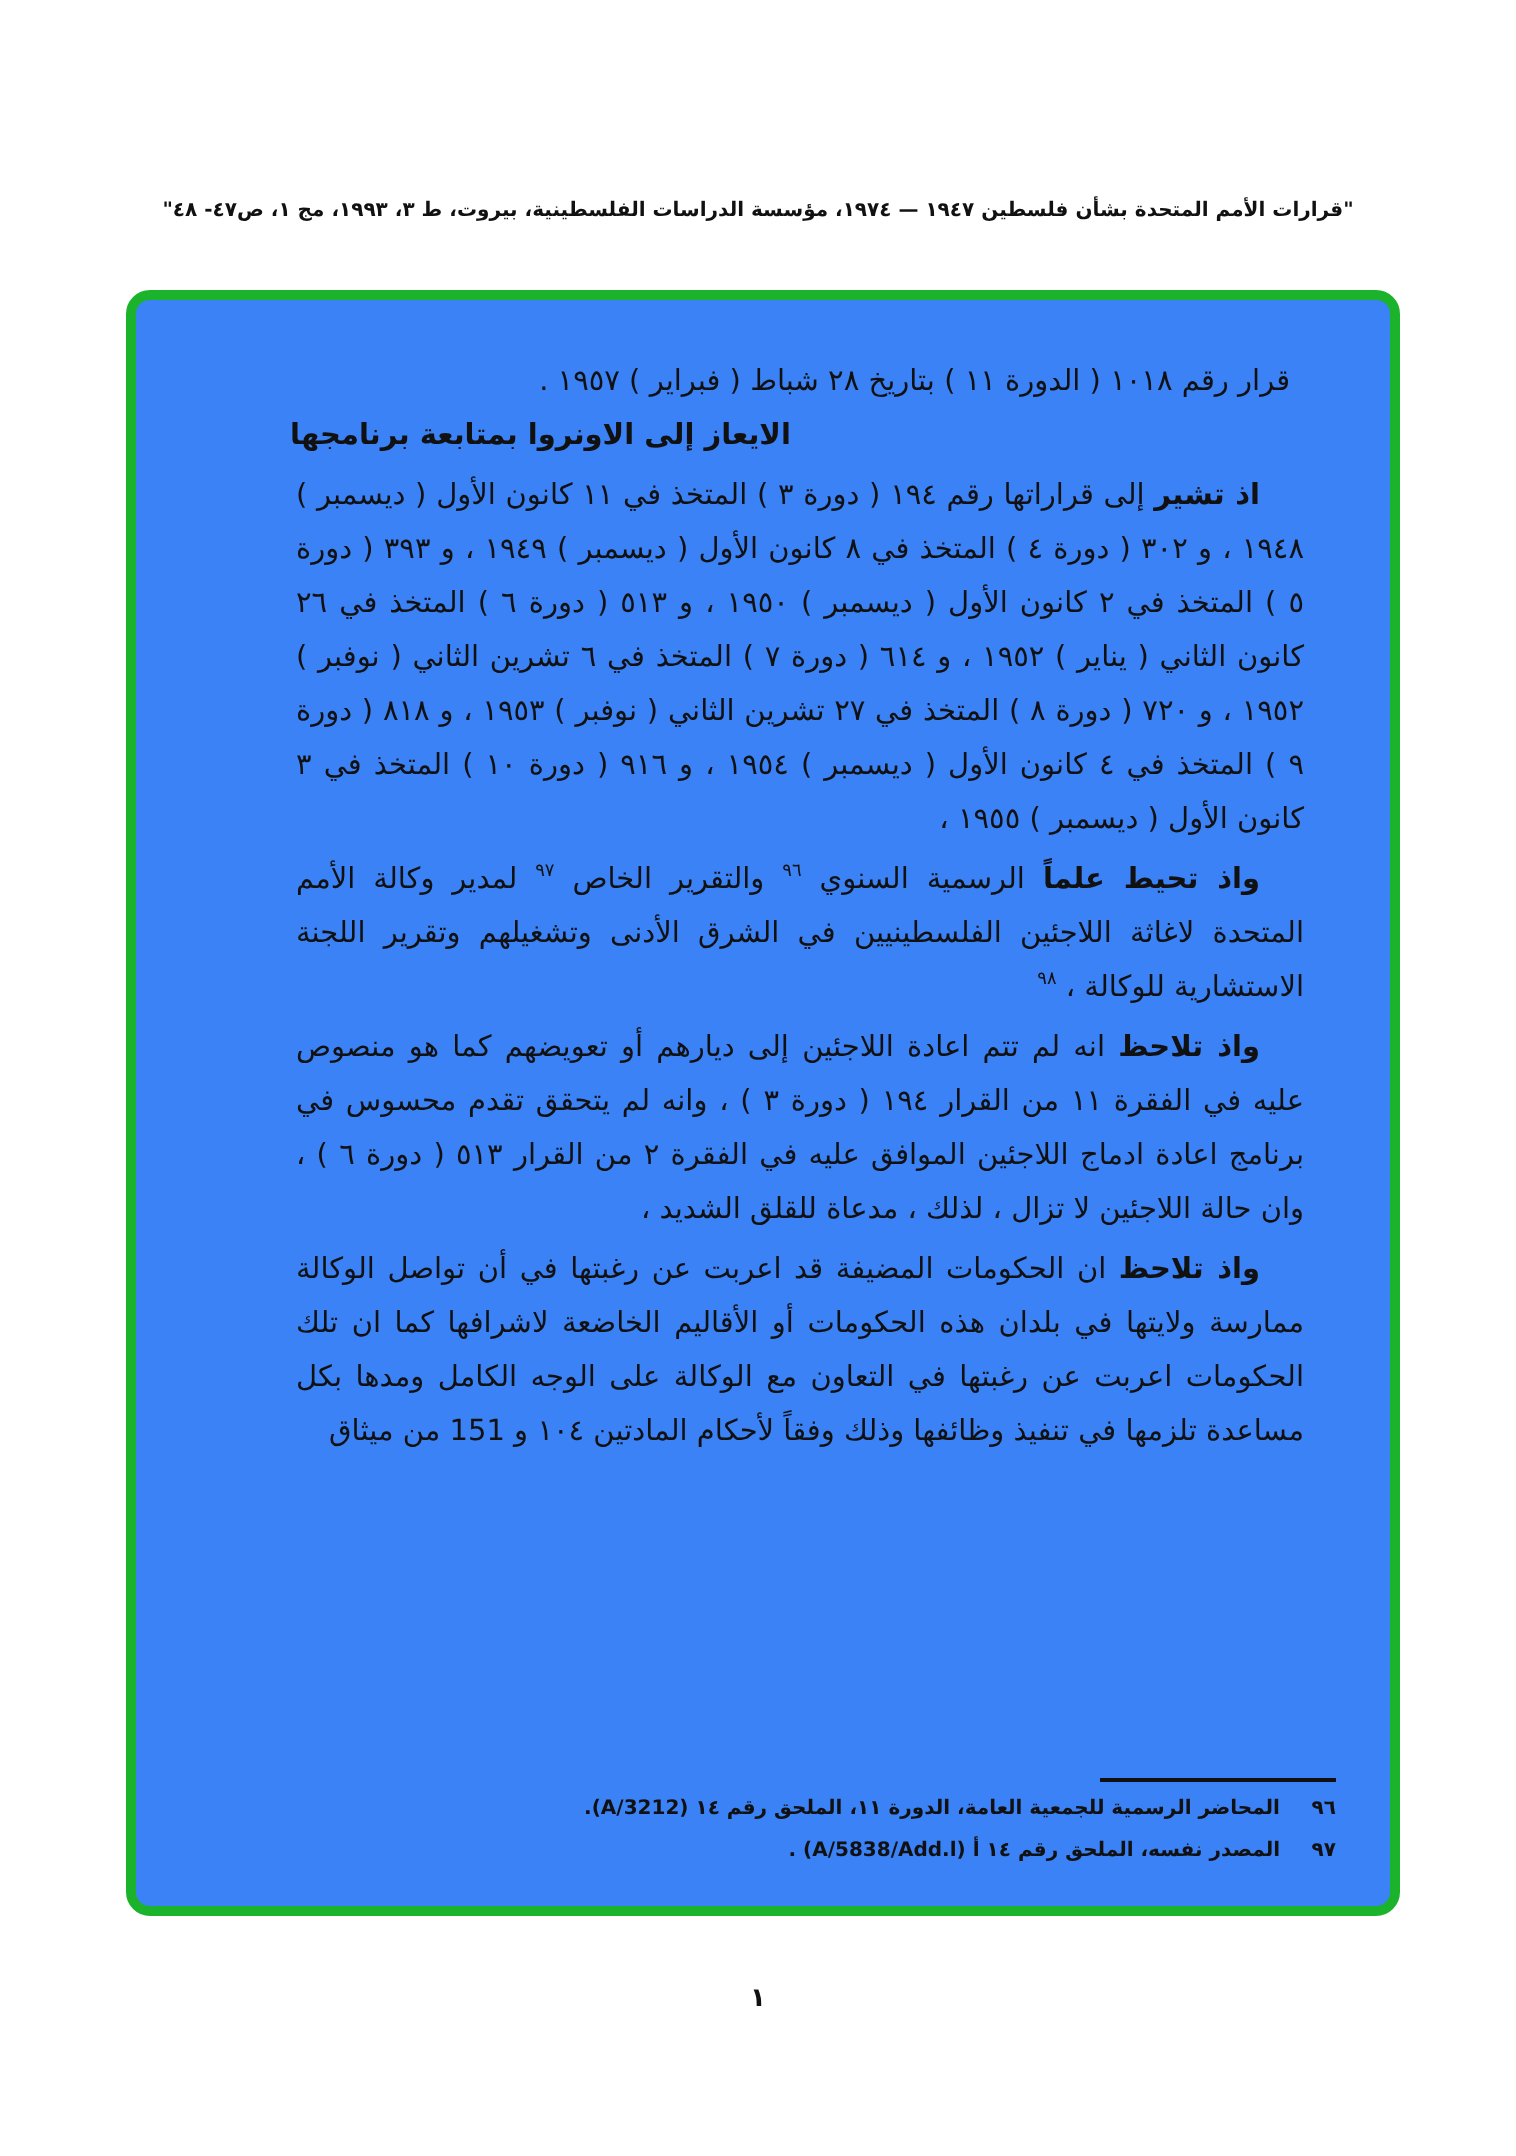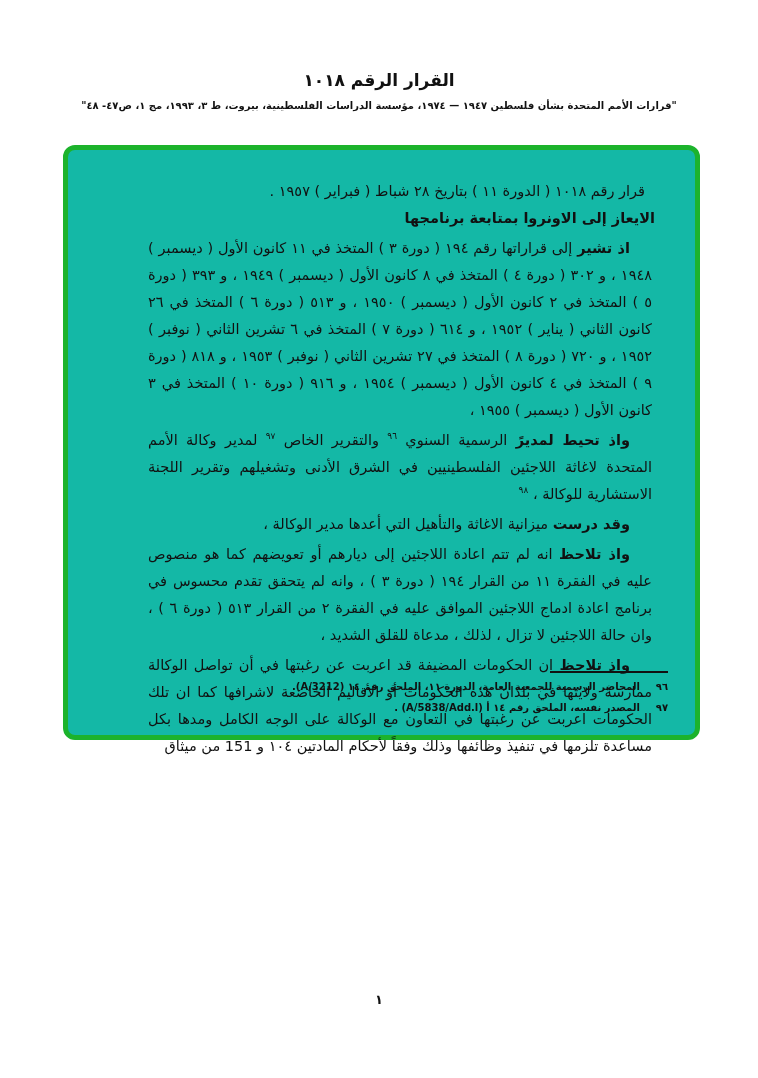--- a/index.html
+++ b/index.html
@@ -25,37 +25,37 @@
     top: 100px; left: 0; right: 0;
     text-align: center;
     font-weight: bold;
     font-size: 10px;
   }
   .frame {
     position: absolute;
     top: 145px;
     left: 63px;
     width: 637px;
-    height: 595px;
+    height: 813px;
     box-sizing: border-box;
     border: 5px solid #1cb32c;
     border-radius: 12px;
-    background: #14b8a6;
+    background: #3b82f6;
   }
   .content {
     position: absolute;
     top: 28px;
     right: 40px;
     left: 77px;
     font-size: 14.5px;
     line-height: 27px;
     text-align: justify;
   }
   .heading-line { text-indent: 10px; }
-  .subject-line { text-align: right; font-weight: bold; }
+  .subject-line { text-align: left; font-weight: bold; }
   .salutation { font-weight: bold; text-indent: 22px; margin-top: 9px; }
   .para { margin: 3px; text-indent: 22px; }
   .lead { font-weight: bold; }
   .content sup { font-size: 9px; line-height: 0; }
   .footnotes {
     position: absolute;
     bottom: 20px;
     right: 27px;
     left: 40px;
     font-size: 10px;
@@ -82,34 +82,32 @@
     text-align: center;
     font-size: 13px;
     font-weight: bold;
   }
 </style>
 </head>
 <body>
 
 <div class="page">
 
-  <div class="doc-title">القرار الرقم ١٠١٨</div>
   <div class="doc-source">"قرارات الأمم المتحدة بشأن فلسطين ١٩٤٧ — ١٩٧٤، مؤسسة الدراسات الفلسطينية، بيروت، ط ٣، ١٩٩٣، مج ١، ص٤٧- ٤٨"</div>
 
   <div class="frame">
     <div class="content">
 
       <div class="heading-line">قرار رقم ١٠١٨ ( الدورة ١١ ) بتاريخ ٢٨ شباط ( فبراير ) ١٩٥٧ .</div>
       <div class="subject-line">الايعاز إلى الاونروا بمتابعة برنامجها</div>
 
       <p class="para"><span class="lead">اذ تشير</span><span> إلى قراراتها رقم ١٩٤ ( دورة ٣ ) المتخذ في ١١ كانون الأول ( ديسمبر ) ١٩٤٨ ، و ٣٠٢ ( دورة ٤ ) المتخذ في ٨ كانون الأول ( ديسمبر ) ١٩٤٩ ، و ٣٩٣ ( دورة ٥ ) المتخذ في ٢ كانون الأول ( ديسمبر ) ١٩٥٠ ، و ٥١٣ ( دورة ٦ ) المتخذ في ٢٦ كانون الثاني ( يناير ) ١٩٥٢ ، و ٦١٤ ( دورة ٧ ) المتخذ في ٦ تشرين الثاني ( نوفبر ) ١٩٥٢ ، و ٧٢٠ ( دورة ٨ ) المتخذ في ٢٧ تشرين الثاني ( نوفبر ) ١٩٥٣ ، و ٨١٨ ( دورة ٩ ) المتخذ في ٤ كانون الأول ( ديسمبر ) ١٩٥٤ ، و ٩١٦ ( دورة ١٠ ) المتخذ في ٣ كانون الأول ( ديسمبر ) ١٩٥٥ ،</span></p>
 
-      <p class="para"><span class="lead">واذ تحيط لمديرً</span><span> الرسمية السنوي </span><sup>٩٦</sup><span> والتقرير الخاص </span><sup>٩٧</sup><span> لمدير وكالة الأمم المتحدة لاغاثة اللاجئين الفلسطينيين في الشرق الأدنى وتشغيلهم وتقرير اللجنة الاستشارية للوكالة ، </span><sup>٩٨</sup></p>
+      <p class="para"><span class="lead">واذ تحيط علماً</span><span> الرسمية السنوي </span><sup>٩٦</sup><span> والتقرير الخاص </span><sup>٩٧</sup><span> لمدير وكالة الأمم المتحدة لاغاثة اللاجئين الفلسطينيين في الشرق الأدنى وتشغيلهم وتقرير اللجنة الاستشارية للوكالة ، </span><sup>٩٨</sup></p>
 
-      <p class="para"><span class="lead">وقد درست</span><span> ميزانية الاغاثة والتأهيل التي أعدها مدير الوكالة ،</span></p>
 
 
       <p class="para"><span class="lead">واذ تلاحظ</span><span> انه لم تتم اعادة اللاجئين إلى ديارهم أو تعويضهم كما هو منصوص عليه في الفقرة ١١ من القرار ١٩٤ ( دورة ٣ ) ، وانه لم يتحقق تقدم محسوس في برنامج اعادة ادماج اللاجئين الموافق عليه في الفقرة ٢ من القرار ٥١٣ ( دورة ٦ ) ، وان حالة اللاجئين لا تزال ، لذلك ، مدعاة للقلق الشديد ،</span></p>
 
       <p class="para"><span class="lead">واذ تلاحظ</span><span> ان الحكومات المضيفة قد اعربت عن رغبتها في أن تواصل الوكالة ممارسة ولايتها في بلدان هذه الحكومات أو الأقاليم الخاضعة لاشرافها كما ان تلك الحكومات اعربت عن رغبتها في التعاون مع الوكالة على الوجه الكامل ومدها بكل مساعدة تلزمها في تنفيذ وظائفها وذلك وفقاً لأحكام المادتين ١٠٤ و 151 من ميثاق</span></p>
 
     </div>
 
     <div class="footnotes">
       <div class="fn-rule"></div>

